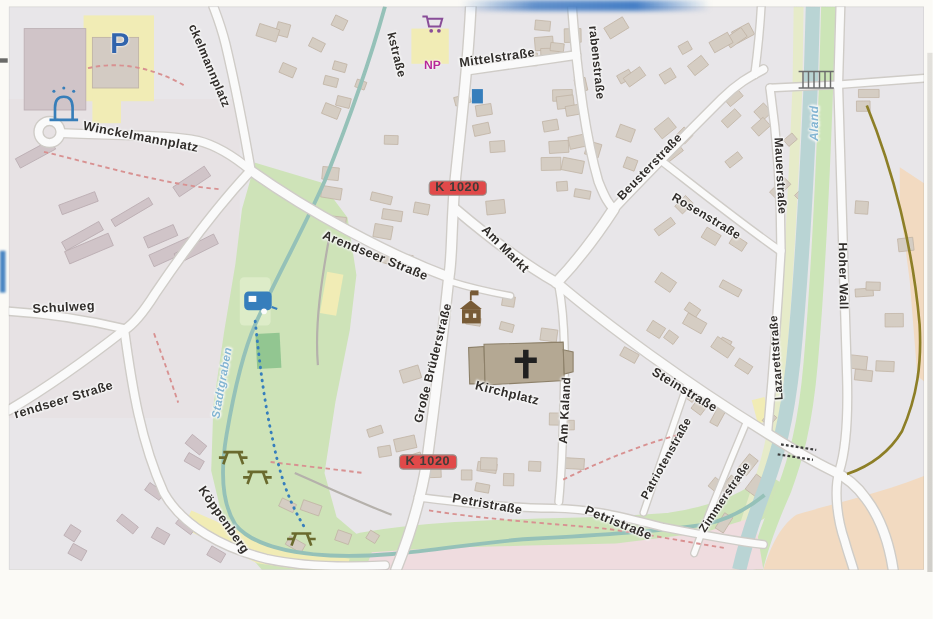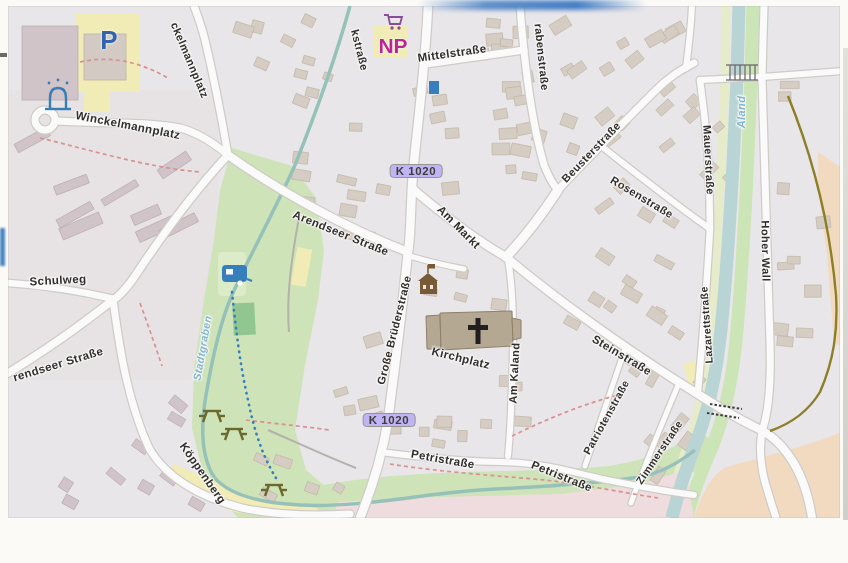--- a/index.html
+++ b/index.html
@@ -5,21 +5,21 @@
   html,body{margin:0;padding:0;background:#ffffff;}
   .photo{position:relative;width:848px;height:563px;background:#fbfaf6;overflow:hidden;
          font-family:"Liberation Sans", sans-serif;}
   .print{position:absolute;left:0;top:0;width:848px;height:563px;
          filter:blur(.32px) saturate(.92) contrast(.97);}
   .print svg{position:absolute;left:0;top:0;}
   .labels{position:absolute;left:0;top:0;width:848px;height:563px;pointer-events:none;}
   .lbl{position:absolute;font-weight:600;color:#2f2b28;letter-spacing:.4px;white-space:nowrap;
        text-shadow:0 0 2px #fff,0 0 2px #fff,0 0 3px #fff,1px 1px 2px #fff,-1px -1px 2px #fff;}
   .lbl.wt{color:#7fb7d8;font-style:italic;}
-  .badge{position:absolute;transform:translate(-50%,-50%);background:#c4b5fd;border:1.5px solid #98958f;
+  .badge{position:absolute;transform:translate(-50%,-50%);background:#ef4444;border:1.5px solid #98958f;
        border-radius:4px;padding:0 5px;font-size:11.5px;font-weight:700;color:#3d3a36;letter-spacing:.6px;
        white-space:nowrap;}
   .poi{position:absolute;transform:translate(-50%,-50%);font-weight:800;white-space:nowrap;
        text-shadow:0 0 2px #fff,0 0 2px #fff;}
   .top-blur{position:absolute;left:418px;top:0;width:228px;height:10px;
        background:linear-gradient(90deg,rgba(90,140,200,0),rgba(70,125,195,.85) 30%,rgba(60,120,195,.95) 70%,rgba(90,140,200,0));
        filter:blur(2px);}
   .left-blue{position:absolute;left:0;top:228px;width:5px;height:38px;background:#4a86c2;filter:blur(1px);}
   .left-dash{position:absolute;left:0;top:53px;width:7px;height:4px;background:#6a6a68;filter:blur(.5px);}
   .right-strip{position:absolute;right:0;top:48px;width:5px;height:472px;
@@ -385,20 +385,20 @@
         <div class="lbl" style="left: 514px; top: 373px; font-size: 11px; transform: translate(-50%, -50%) rotate(-87deg);">Am Kaland</div>
         <div class="lbl" style="left: 622px; top: 355px; font-size: 11.5px; transform: translate(-50%, -50%) rotate(31deg);">Steinstraße</div>
         <div class="lbl" style="left: 606px; top: 417px; font-size: 10.5px; transform: translate(-50%, -50%) rotate(-61deg);">Patriotenstraße</div>
         <div class="lbl" style="left: 659px; top: 452px; font-size: 10.5px; transform: translate(-50%, -50%) rotate(-56deg);">Zimmerstraße</div>
         <div class="lbl" style="left: 706px; top: 325px; font-size: 10.5px; transform: translate(-50%, -50%) rotate(-94deg);">Lazarettstraße</div>
         <div class="lbl" style="left: 443px; top: 459px; font-size: 11.5px; transform: translate(-50%, -50%) rotate(10deg);">Petristraße</div>
         <div class="lbl" style="left: 562px; top: 476px; font-size: 11.5px; transform: translate(-50%, -50%) rotate(22deg);">Petristraße</div>
         <div class="badge" style="left: 416px; top: 171px;">K 1020</div>
         <div class="badge" style="left: 389px; top: 420px;">K 1020</div>
         <div class="poi" style="left: 109px; top: 40px; font-size: 26px; color: rgb(42, 100, 180);">P</div>
-        <div class="poi" style="left: 393px; top: 46px; font-size: 21px; color: rgb(194, 33, 159);">NP</div>
+        <div class="poi" style="left: 393px; top: 60px; font-size: 11px; color: rgb(194, 33, 159);">NP</div>
       </div>
  </div>
  <div class="top-blur"></div>
  <div class="left-blue"></div>
  <div class="left-dash"></div>
  <div class="right-strip"></div>
 </div>
 
 </body></html>

